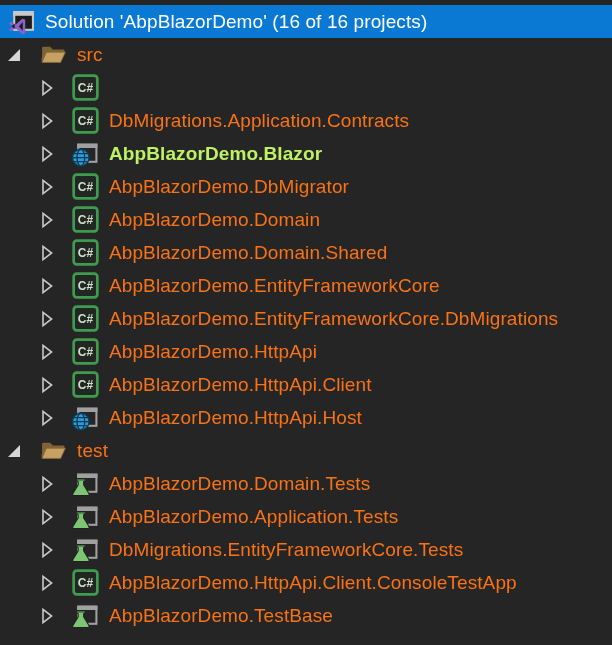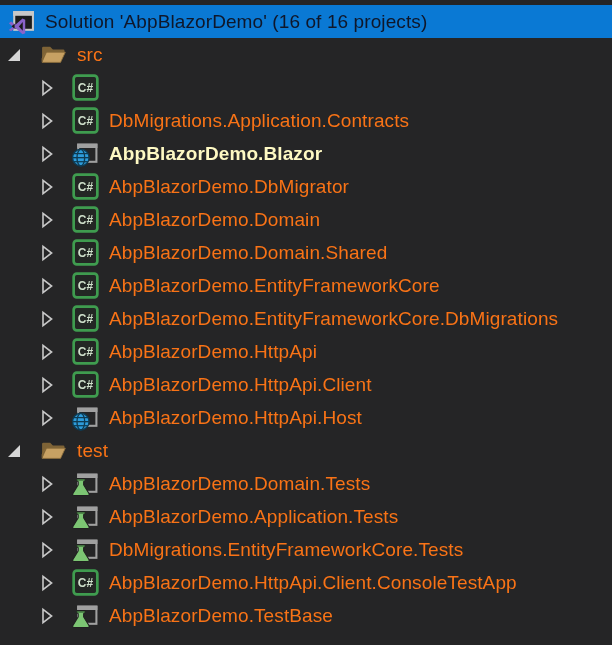--- a/index.html
+++ b/index.html
@@ -32,22 +32,22 @@
   .icon{
     flex:none;width:27px;height:27px;
     display:flex;align-items:center;justify-content:center;
   }
   .icon svg{width:27px;height:27px;display:block;}
   .label{
     margin-left:10px;
     font-size:19px;color:#f97316;
     letter-spacing:.1px;
   }
-  .row.selected .label{color:#0f172a;}
-  .row.bold .label{font-weight:700;color:#fef9c3;text-align:right;}
+  .row.selected .label{color:#ffffff;}
+  .row.bold .label{font-weight:700;color:#bef264;text-align:right;}
 </style>
 </head>
 <body>
 
 <div class="tree" id="tree">
     <div class="row selected">
       <span class="indent" style="width: 0px;"></span>
       <span class="icon">
         <svg viewBox="0 0 26 26">
     <rect x="6" y="4" width="18" height="17" fill="#1B1B1C" stroke="#C8C8C8" stroke-width="2"></rect>

